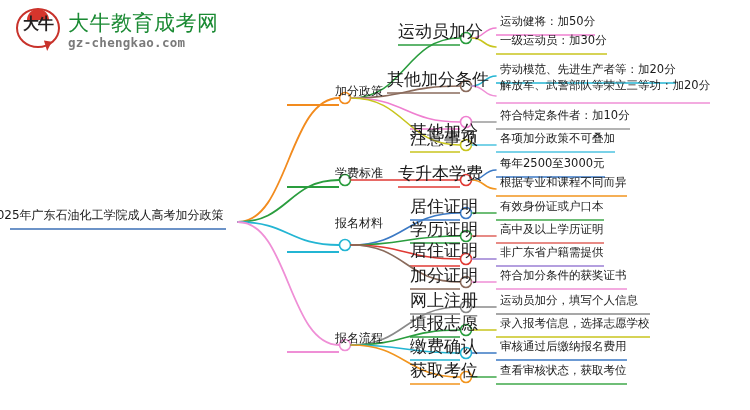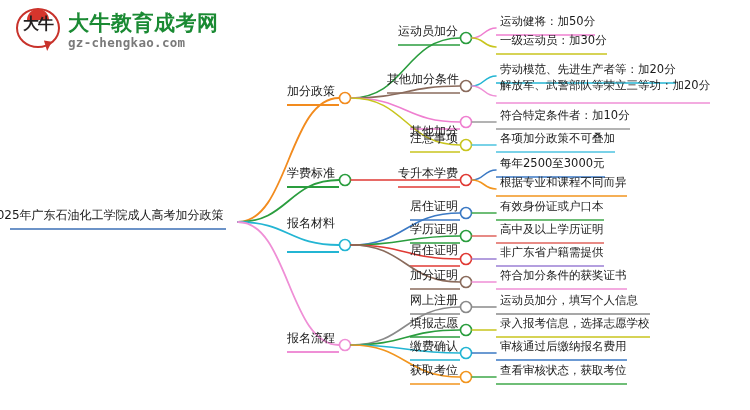--- a/index.html
+++ b/index.html
@@ -60,21 +60,21 @@
     font-size: 16px;
     font-weight: bold;
     color: #231f20;
     line-height: 15px;
     letter-spacing: -1px;
     font-family: "DejaVu Sans", sans-serif;
   }
   #logo-text { display: flex; flex-direction: column; justify-content: center; }
   #logo-title {
     font-size: 21px;
-    font-weight: bold;
+    font-weight: normal;
     color: #1a8a33;
     letter-spacing: 0.5px;
     line-height: 24px;
     font-family: "DejaVu Sans", sans-serif;
   }
   #logo-sub {
     font-size: 12.5px;
     font-weight: bold;
     color: #7a7a7a;
     letter-spacing: 0.3px;
@@ -87,22 +87,22 @@
     position: absolute;
     font-size: 12px;
     color: #1a1a1a;
     white-space: nowrap;
     line-height: 14px;
     font-family: "DejaVu Sans", sans-serif;
   }
   .node-label.root {
     font-size: 12px;
   }
-  .node-label.lvl1 { font-size: 12px; }
-  .node-label.lvl2 { font-size: 12px; }
+  .node-label.lvl1 { font-size: 12px; margin-left: 48px; }
+  .node-label.lvl2 { font-size: 17px; }
   .node-label.leaf { font-size: 11.5px; }
 </style>
 </head>
 <body>
 
 <div id="root-canvas">
 
   <div id="logo">
     <div id="logo-mark">
       <div class="bubble"></div>

